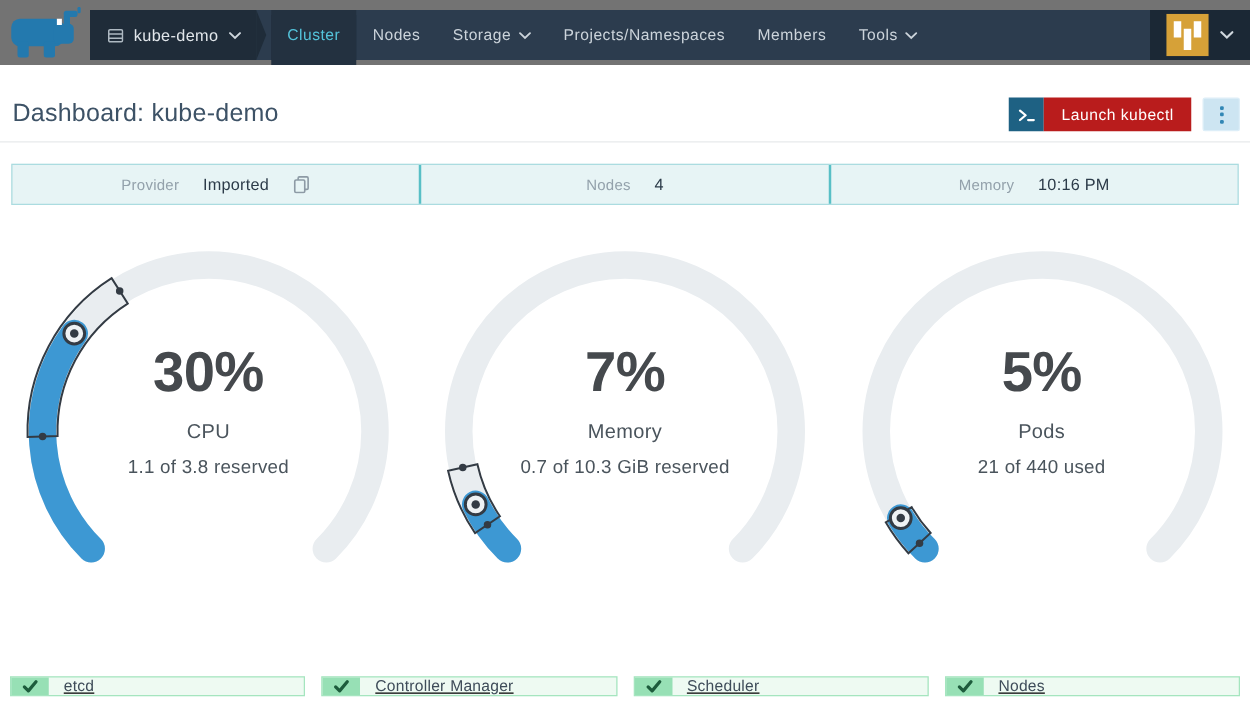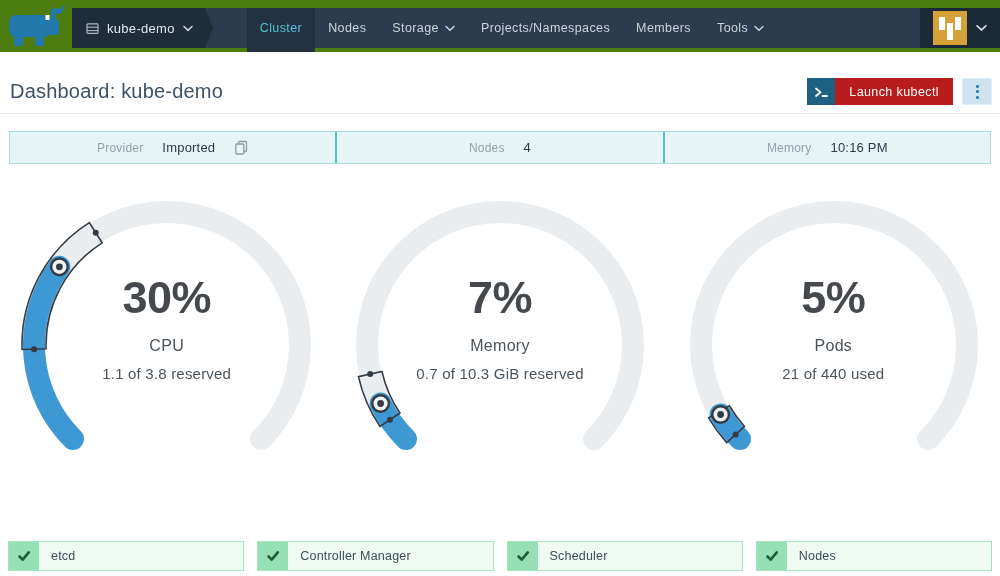--- a/index.html
+++ b/index.html
@@ -1,31 +1,31 @@
 <!DOCTYPE html>
 <html><head>
 <meta charset="utf-8">
 <style>
   * { box-sizing: border-box; margin: 0; padding: 0; }
   html,body { width:1000px; height:576px; background:#fff; overflow:hidden;
     font-family:"Liberation Sans", sans-serif; }
 
   
-  .topbar { position:relative; height:52px; background:#4d7c0f; }
+  .topbar { position:relative; height:52px; background:#737373; }
   .logo { position:absolute; left:0; top:0; width:72px; height:52px;
     display:flex; align-items:center; justify-content:center; }
   .navbar { position:absolute; left:72px; right:0; top:8px; height:40px;
     background:#2c3c4e; display:flex; align-items:stretch; z-index:2; }
   .selector { background:#1f2c39; display:flex; align-items:center; gap:8px;
     padding:0 12px 0 14px; color:#e2e7eb; font-size:13px; letter-spacing:.3px; cursor:pointer; }
   .sel-arrow { width:0; height:0; border-top:20px solid transparent;
     border-bottom:20px solid transparent; border-left:8px solid #1f2c39; margin-right:4px; }
   .nav-item { display:flex; align-items:center; padding:0 13px; gap:6px;
     color:#ccd4db; font-size:12.5px; letter-spacing:.4px; cursor:pointer; }
-  .nav-item.active { background:#233140; color:#54c3da; box-shadow:0 4px 0 0 #233140;margin-left:30px; }
+  .nav-item.active { background:#233140; color:#54c3da; box-shadow:0 4px 0 0 #233140; }
   .nav-spacer { flex:1; }
   .user-cell { background:#1b2835; display:flex; align-items:center; gap:9px;
     padding:0 13px; cursor:pointer; }
   .chev { flex:none; }
 
   
   .title-row { display:flex; align-items:center; margin:26px 8px 0 10px; }
   .page-title { flex:1; font-size:20px; font-weight:400; color:#3d5266; letter-spacing:.2px; }
   .btn { display:flex; height:27px; cursor:pointer; }
   .btn + .btn { margin-left:8px; }
@@ -51,22 +51,22 @@
   .gauges { display:flex; margin-top:36px;justify-content:flex-end; }
   .gauge { position:relative; flex:1; height:272px; }
   .gauge svg { position:absolute; left:0; top:0; }
   .gauge-text { position:absolute; left:0; right:0; top:72px; text-align:center; }
   .gauge-value { font-size:45px; font-weight:700; color:#45494d; letter-spacing:-.5px; }
   .gauge-title { font-size:16px; color:#4a545c; margin-top:13px; letter-spacing:.3px; }
   .gauge-sub { font-size:15px; color:#4a545c; margin-top:10px; letter-spacing:.2px; }
 
   
   .status-row { display:flex; gap:13px; padding:0 8px; margin-top:69px; }
-  .status { flex:1; display:flex; align-items:stretch; height:30px;
-    background:#eefaf2; border:1px solid #a5e5bf; }
+  .status { flex:1; display:flex; align-items:stretch; height:16px;
+    background:#eefaf2; border:1px solid #a5e5bf;text-decoration:underline; }
   .status-check { width:30px; background:#97e0b5; display:flex; align-items:center; justify-content:center; }
   .status-label { display:flex; align-items:center; padding-left:12px;
     font-size:12.5px; color:#3e4c59; letter-spacing:.2px; }
 </style>
 </head>
 <body>
 
 <div class="topbar">
   <div class="logo">
     <svg width="58" height="42" viewBox="0 0 58 42">

